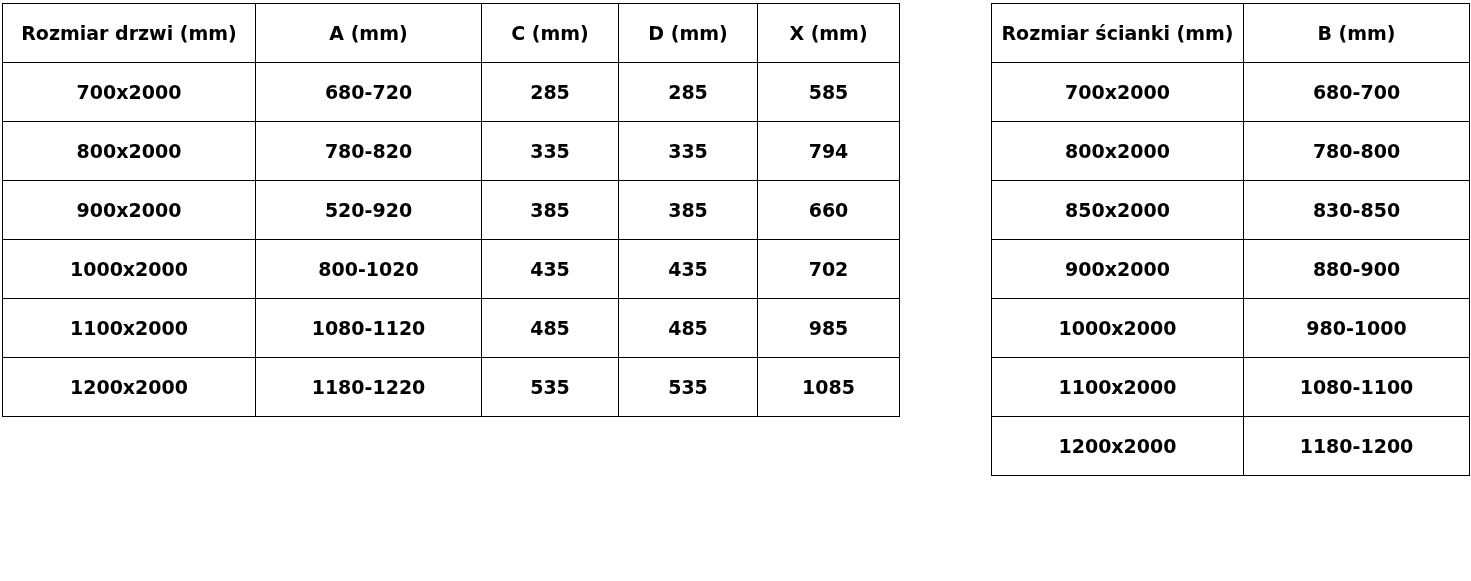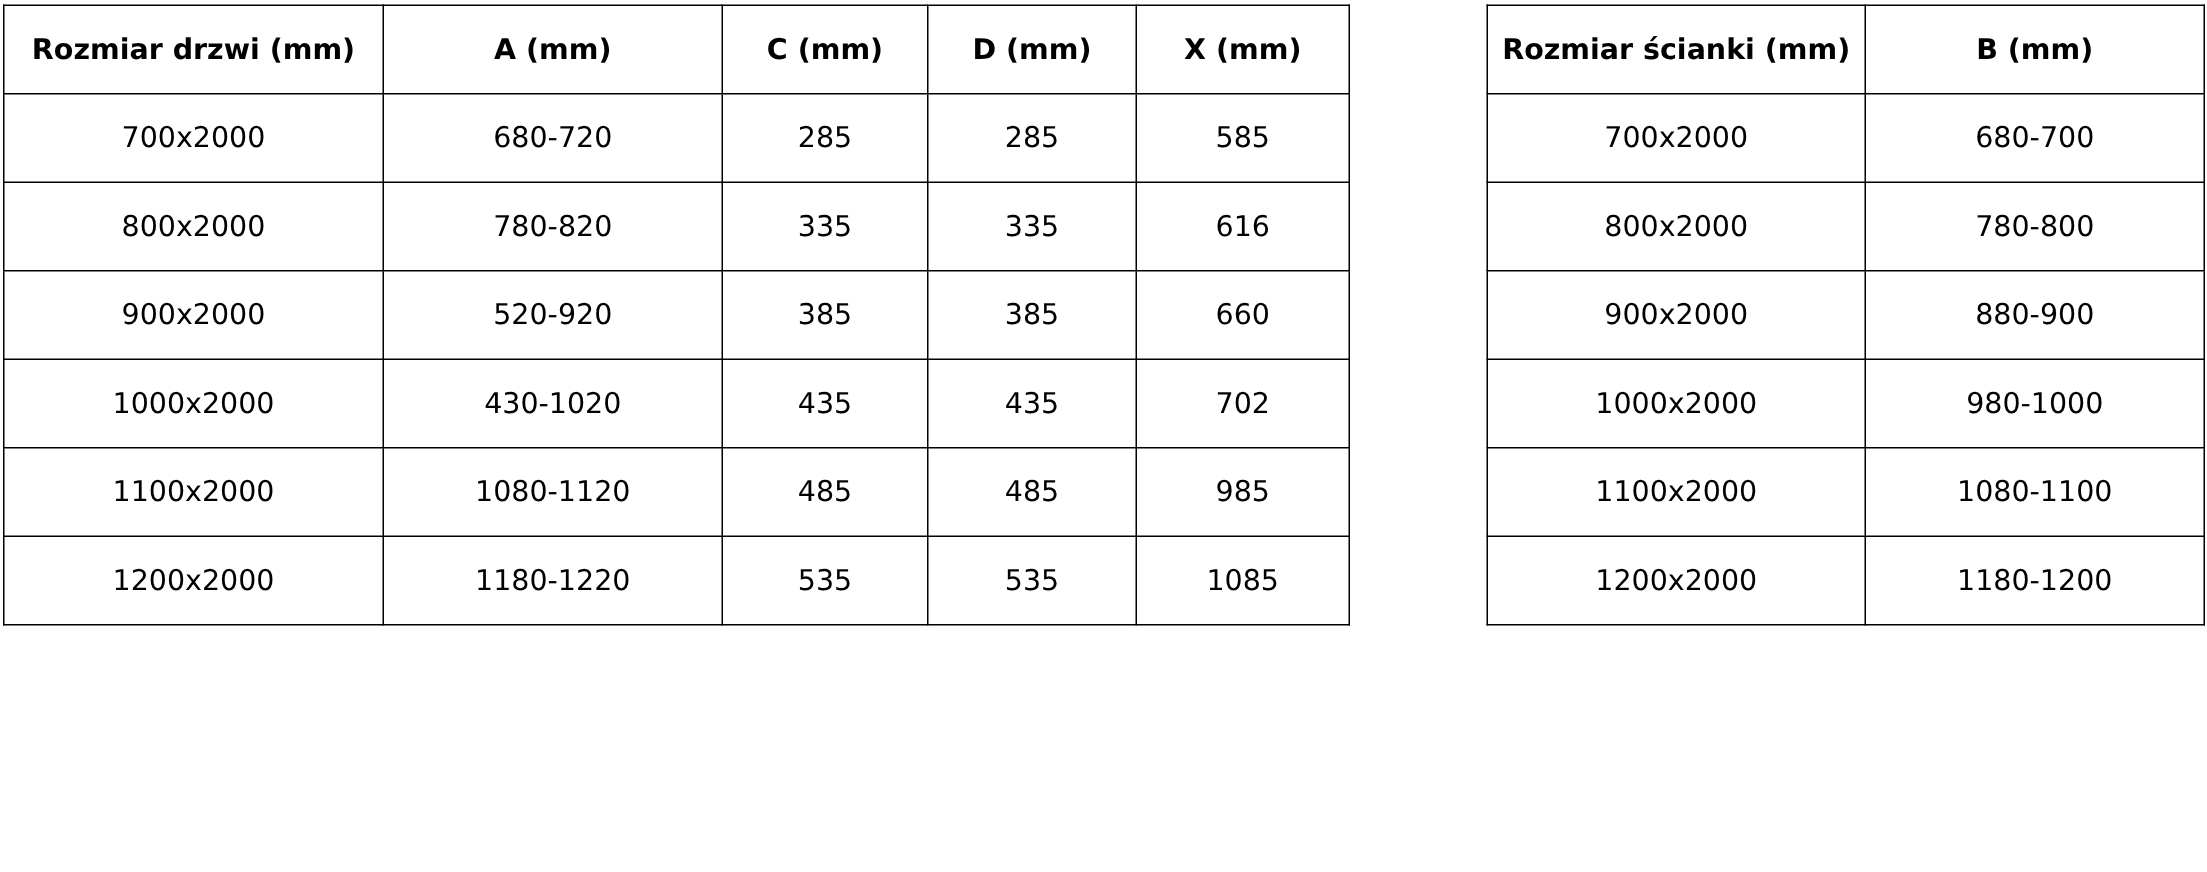--- a/index.html
+++ b/index.html
@@ -33,21 +33,21 @@
     font-size: 19px;
     padding: 0;
     height: 58px;
     line-height: 58px;
     white-space: nowrap;
   }
   table.spec th {
     font-weight: bold;
   }
   table.spec td {
-    font-weight: normal;
+    font-weight: bold;
   }
 
   
   #doors-table {
     left: 2px;
     top: 3px;
   }
   #doors-table col.c0 { width: 253px; }
   #doors-table col.c1 { width: 226px; }
   #doors-table col.c2 { width: 137px; }
@@ -90,32 +90,32 @@
         <td>680-720</td>
         <td>285</td>
         <td>285</td>
         <td>585</td>
       </tr>
       <tr>
         <td>800x2000</td>
         <td>780-820</td>
         <td>335</td>
         <td>335</td>
-        <td>616</td>
+        <td>794</td>
       </tr>
       <tr>
         <td>900x2000</td>
         <td>520-920</td>
         <td>385</td>
         <td>385</td>
         <td>660</td>
       </tr>
       <tr>
         <td>1000x2000</td>
-        <td>430-1020</td>
+        <td>800-1020</td>
         <td>435</td>
         <td>435</td>
         <td>702</td>
       </tr>
       <tr>
         <td>1100x2000</td>
         <td>1080-1120</td>
         <td>485</td>
         <td>485</td>
         <td>985</td>
@@ -144,20 +144,24 @@
     <tbody>
       <tr>
         <td>700x2000</td>
         <td>680-700</td>
       </tr>
       <tr>
         <td>800x2000</td>
         <td>780-800</td>
       </tr>
       <tr>
+        <td>850x2000</td>
+        <td>830-850</td>
+      </tr>
+      <tr>
         <td>900x2000</td>
         <td>880-900</td>
       </tr>
       <tr>
         <td>1000x2000</td>
         <td>980-1000</td>
       </tr>
       <tr>
         <td>1100x2000</td>
         <td>1080-1100</td>

